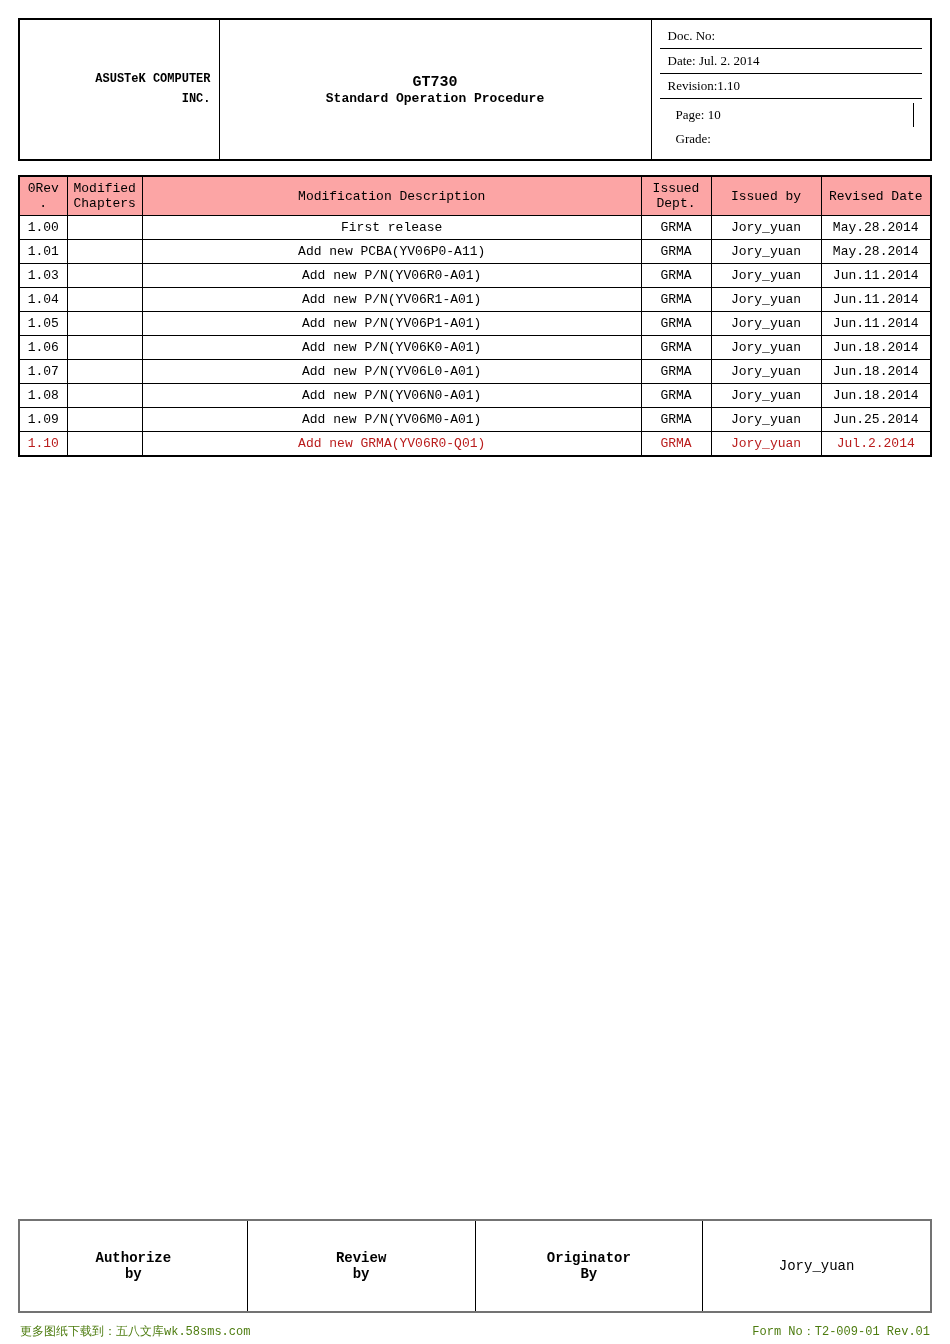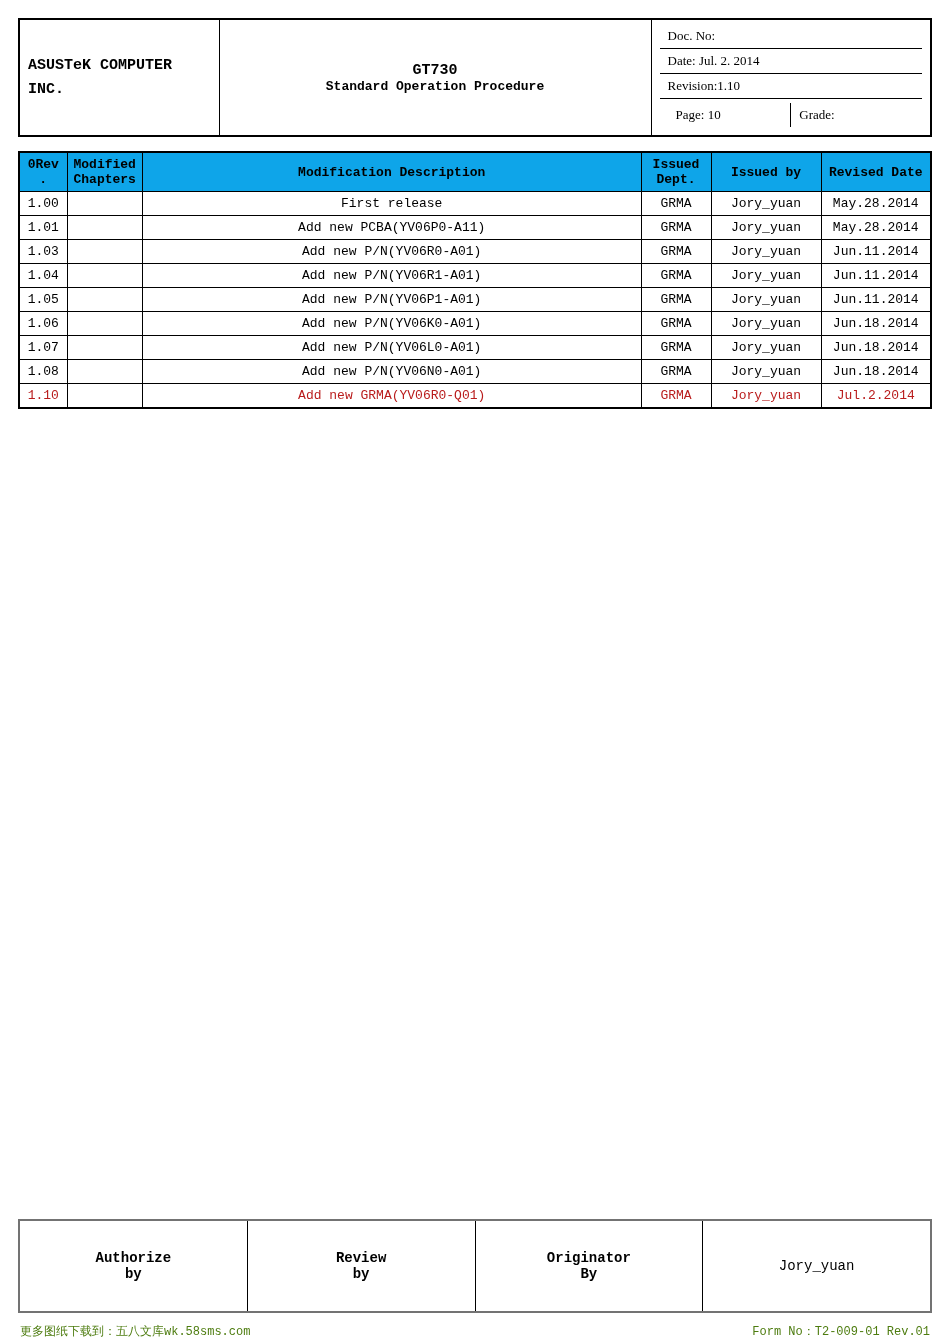--- a/index.html
+++ b/index.html
@@ -27,23 +27,23 @@
       border-collapse: collapse;
       border: 2px solid #000;
     }
     .header-table td, .header-table th {
       border: 1px solid #000;
       padding: 4px 8px;
       vertical-align: middle;
     }
     .header-left {
       width: 200px;
-      text-align: left;
+      text-align: right;
       font-weight: bold;
-      font-size: 15px;
+      font-size: 12px;
       line-height: 1.6;
       border-right: 2px solid #000;
       vertical-align: middle;
     }
     .header-center {
       text-align: center;
       font-size: 14px;
       font-weight: bold;
       vertical-align: middle;
       border-right: 2px solid #000;
@@ -61,20 +61,21 @@
     }
     .header-right-row {
       padding: 4px 8px;
       border-bottom: 1px solid #000;
       font-size: 13px;
       white-space: nowrap;
     }
     .header-right-row:last-child {
       border-bottom: none;
       display: flex;
+      flex-direction: column;
     }
     .header-right-page {
       flex: 1;
       padding: 4px 8px;
       border-right: 1px solid #000;
     }
     .header-right-grade {
       flex: 1;
       padding: 4px 8px;
     }
@@ -91,22 +92,22 @@
       border-collapse: collapse;
       border: 2px solid #000;
     }
     .revision-table th, .revision-table td {
       border: 1px solid #000;
       padding: 4px 6px;
       text-align: center;
       vertical-align: middle;
     }
     .revision-table th {
-      font-weight: bold;
-      background: #0ea5e9;
+      font-weight: normal;
+      background: #fca5a5;
     }
     .col-rev { width: 48px; }
     .col-chapters { width: 70px; }
     .col-desc { }
     .col-dept { width: 70px; }
     .col-issuedby { width: 110px; }
     .col-revdate { width: 110px; }
 
     .revision-table thead tr th {
       font-size: 13px;
@@ -263,20 +264,28 @@
             <td class="col-revdate">Jun.18.2014</td>
           </tr>
           <tr>
             <td class="col-rev">1.08</td>
             <td class="col-chapters"></td>
             <td class="col-desc">Add new P/N(YV06N0-A01)</td>
             <td class="col-dept">GRMA</td>
             <td class="col-issuedby">Jory_yuan</td>
             <td class="col-revdate">Jun.18.2014</td>
           </tr>
+          <tr>
+            <td class="col-rev">1.09</td>
+            <td class="col-chapters"></td>
+            <td class="col-desc">Add new P/N(YV06M0-A01)</td>
+            <td class="col-dept">GRMA</td>
+            <td class="col-issuedby">Jory_yuan</td>
+            <td class="col-revdate">Jun.25.2014</td>
+          </tr>
           <tr class="highlight-blue">
             <td class="col-rev">1.10</td>
             <td class="col-chapters"></td>
             <td class="col-desc">Add new GRMA(YV06R0-Q01)</td>
             <td class="col-dept">GRMA</td>
             <td class="col-issuedby">Jory_yuan</td>
             <td class="col-revdate">Jul.2.2014</td>
           </tr>
         </tbody>
     </table>

